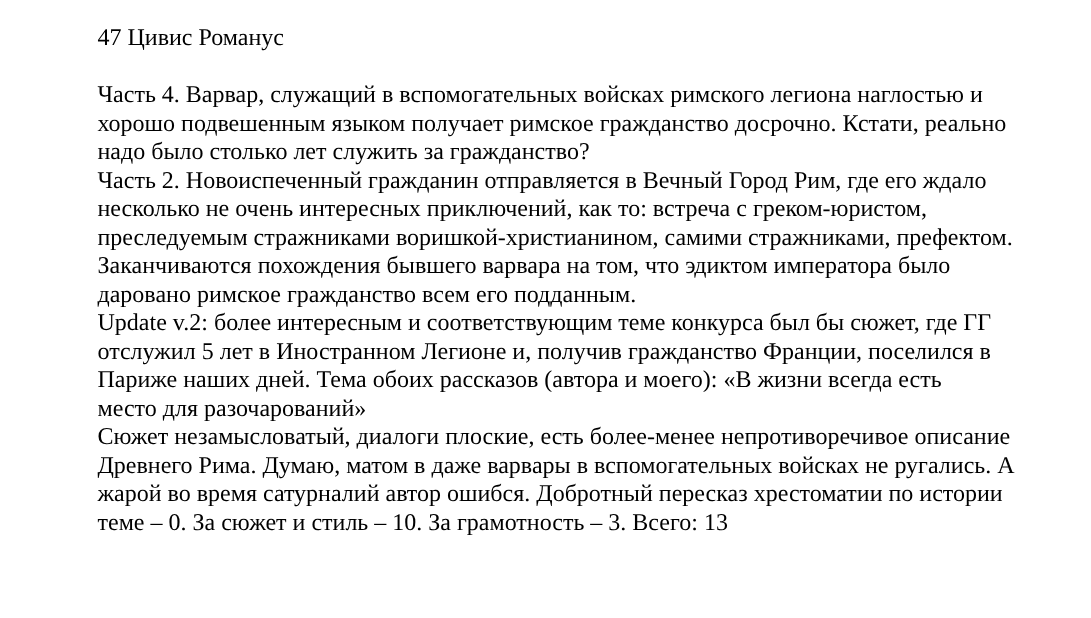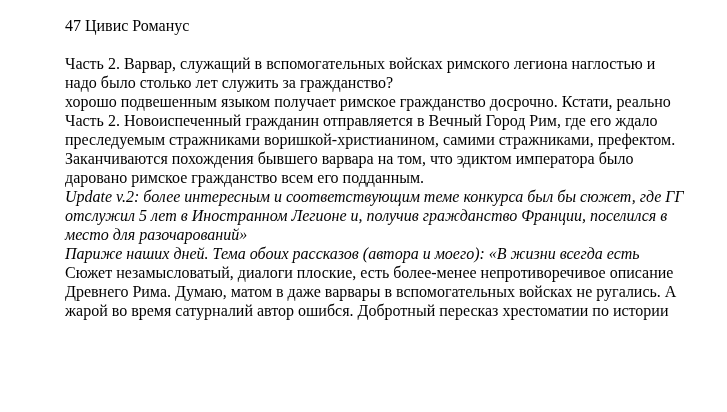--- a/index.html
+++ b/index.html
@@ -23,36 +23,37 @@
   }
   .line {
     line-height: 19px;
     height: 19px;
     white-space: nowrap;
   }
   .line.blank {
     height: 19px;
   }
   .line.italic {
-    font-style: italic;
   }
 </style>
 </head>
 <body>
 
 <div class="doc">
   <div class="line">47 Цивис Романус</div>
   <div class="line blank"></div>
-  <div class="line">Часть 2. Варвар, служащий в вспомогательных войсках римского легиона наглостью и</div>
+  <div class="line">Часть 4. Варвар, служащий в вспомогательных войсках римского легиона наглостью и</div>
+  <div class="line">хорошо подвешенным языком получает римское гражданство досрочно. Кстати, реально</div>
   <div class="line">надо было столько лет служить за гражданство?</div>
-  <div class="line">хорошо подвешенным языком получает римское гражданство досрочно. Кстати, реально</div>
   <div class="line">Часть 2. Новоиспеченный гражданин отправляется в Вечный Город Рим, где его ждало</div>
+  <div class="line">несколько не очень интересных приключений, как то: встреча с греком-юристом,</div>
   <div class="line">преследуемым стражниками воришкой-христианином, самими стражниками, префектом.</div>
   <div class="line">Заканчиваются похождения бывшего варвара на том, что эдиктом императора было</div>
   <div class="line">даровано римское гражданство всем его подданным.</div>
   <div class="line italic">Update v.2: более интересным и соответствующим теме конкурса был бы сюжет, где ГГ</div>
   <div class="line italic">отслужил 5 лет в Иностранном Легионе и, получив гражданство Франции, поселился в</div>
+  <div class="line italic">Париже наших дней. Тема обоих рассказов (автора и моего): «В жизни всегда есть</div>
   <div class="line italic">место для разочарований»</div>
-  <div class="line italic">Париже наших дней. Тема обоих рассказов (автора и моего): «В жизни всегда есть</div>
   <div class="line">Сюжет незамысловатый, диалоги плоские, есть более-менее непротиворечивое описание</div>
   <div class="line">Древнего Рима. Думаю, матом в даже варвары в вспомогательных войсках не ругались. А</div>
   <div class="line">жарой во время сатурналий автор ошибся. Добротный пересказ хрестоматии по истории</div>
+  <div class="line">теме – 0. За сюжет и стиль – 10. За грамотность – 3. Всего: 13</div>
 </div>
 
 </body></html>

